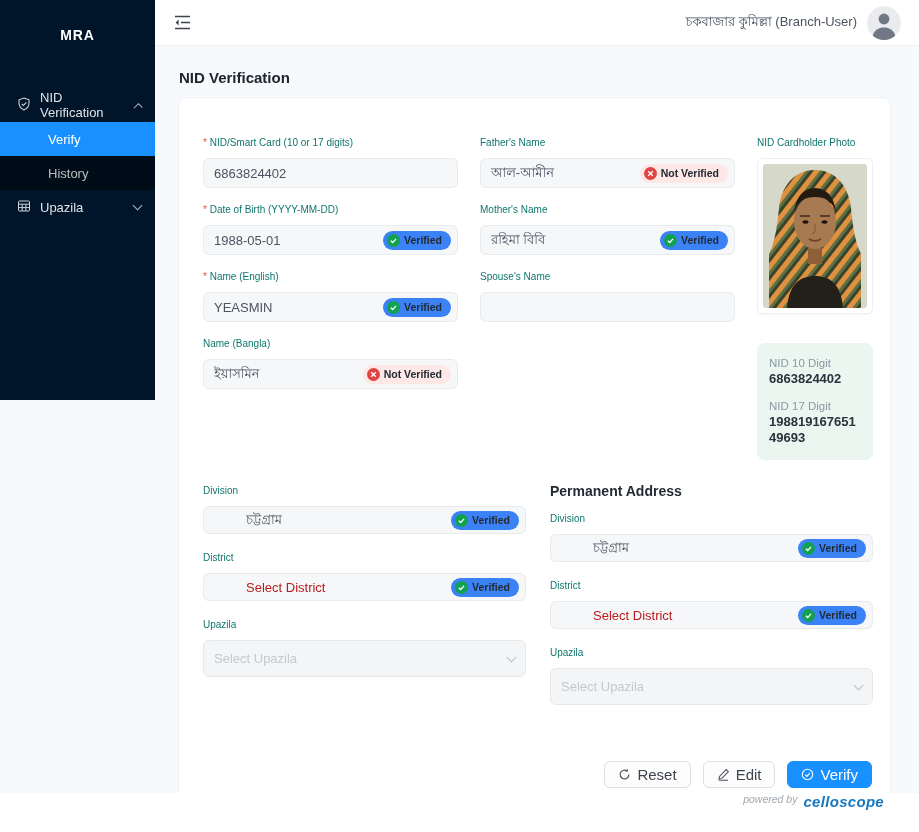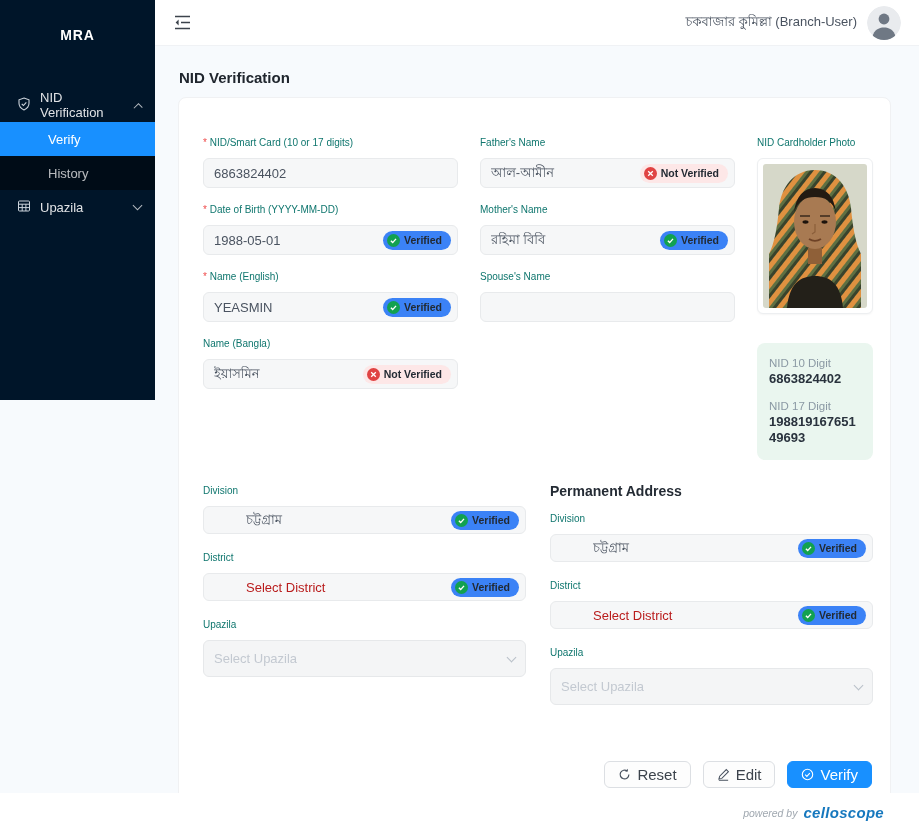--- a/index.html
+++ b/index.html
@@ -55,21 +55,21 @@
   .addr-field .input-box { height:28px;padding-left:42px; }
   .select-box { height:37px; background:#f4f5f6; border:1px solid #e6e8ea; border-radius:6px; display:flex; align-items:center; padding:0 10px; }
   .select-box .input-val { color:#c3c9d1; }
   .sel-chev { width:7px; height:7px; border-right:1.4px solid #b9c0c9; border-bottom:1.4px solid #b9c0c9; transform:rotate(45deg); margin-top:-3px; }
   
   .btn-row { display:flex; justify-content:flex-end; gap:12px; margin-top:40px; }
   .btn { height:27px; display:inline-flex; align-items:center; gap:6px; padding:8px 13px; border-radius:6px; font-size:15px; cursor:pointer; }
   .btn.ghost { background:#fdfdfd; border:1px solid #dcdfe3; color:#3c434c; }
   .btn.primary { background:#1890ff; border:1px solid #1890ff; color:#fff; }
   
-  .footer { position:absolute; left:0; right:0; bottom:0; height:39px; background:#fff; display:flex; align-items:center; justify-content:flex-end; padding-right:35px; }
+  .footer { position:absolute; left:0; right:0; bottom:0; height:39px; background:#fff; display:flex; justify-content:flex-end; padding-right:35px; }
   .powered { font-size:10.5px; font-style:italic; color:#a0a8b0; margin-right:6px; }
   .brand { font-size:15px; font-style:italic; font-weight:700; color:#1678be; letter-spacing:.3px; }
 </style>
 </head>
 <body>
 
 <div class="sidebar">
   <div class="logo">MRA</div>
   <div class="menu">
     <div class="menu-item">

